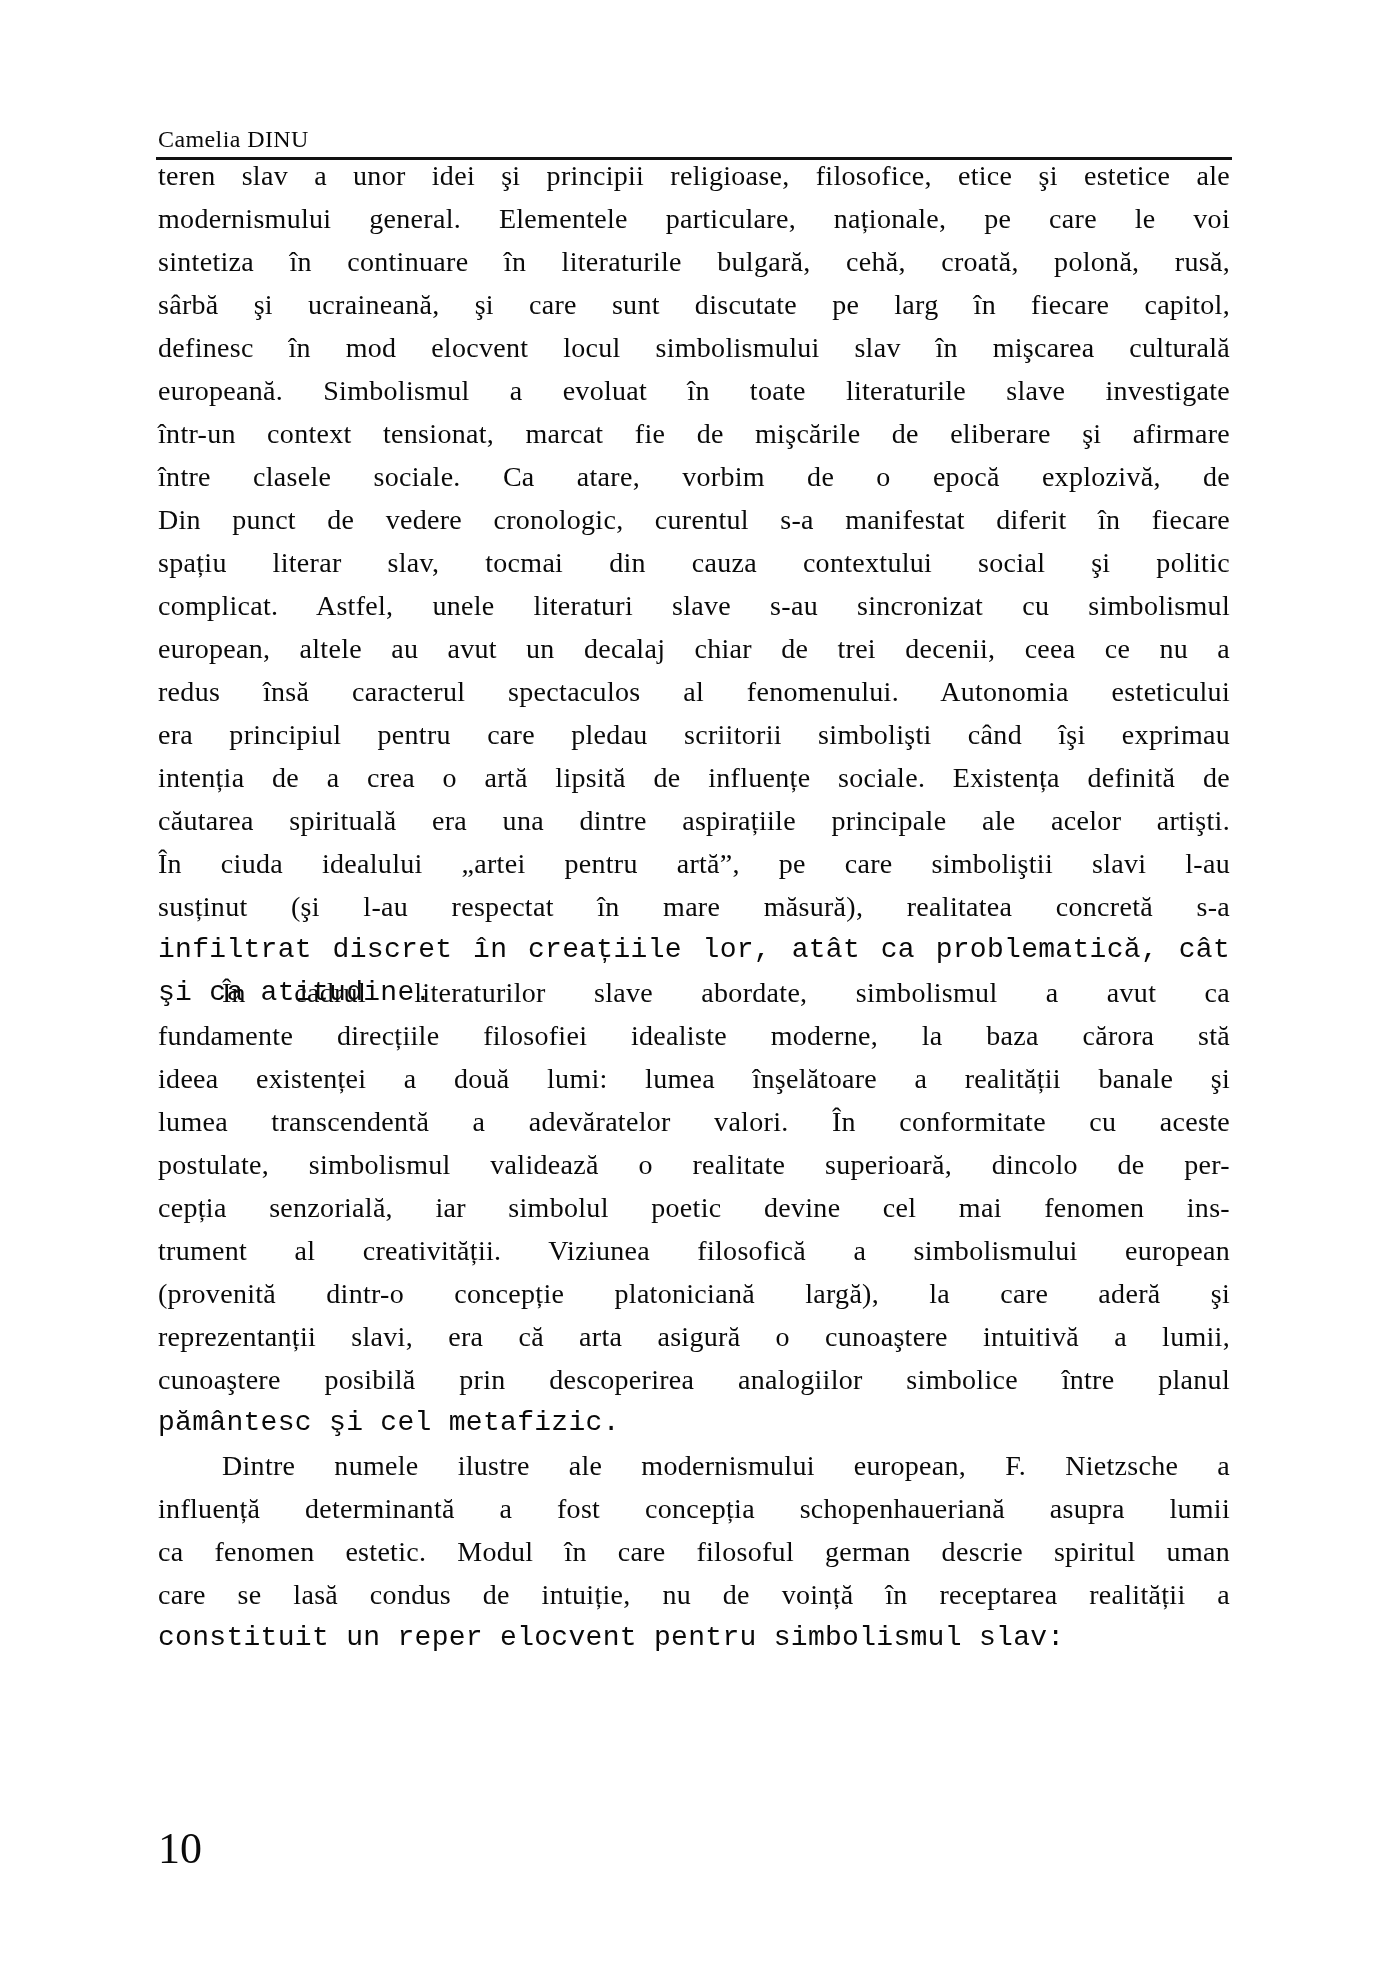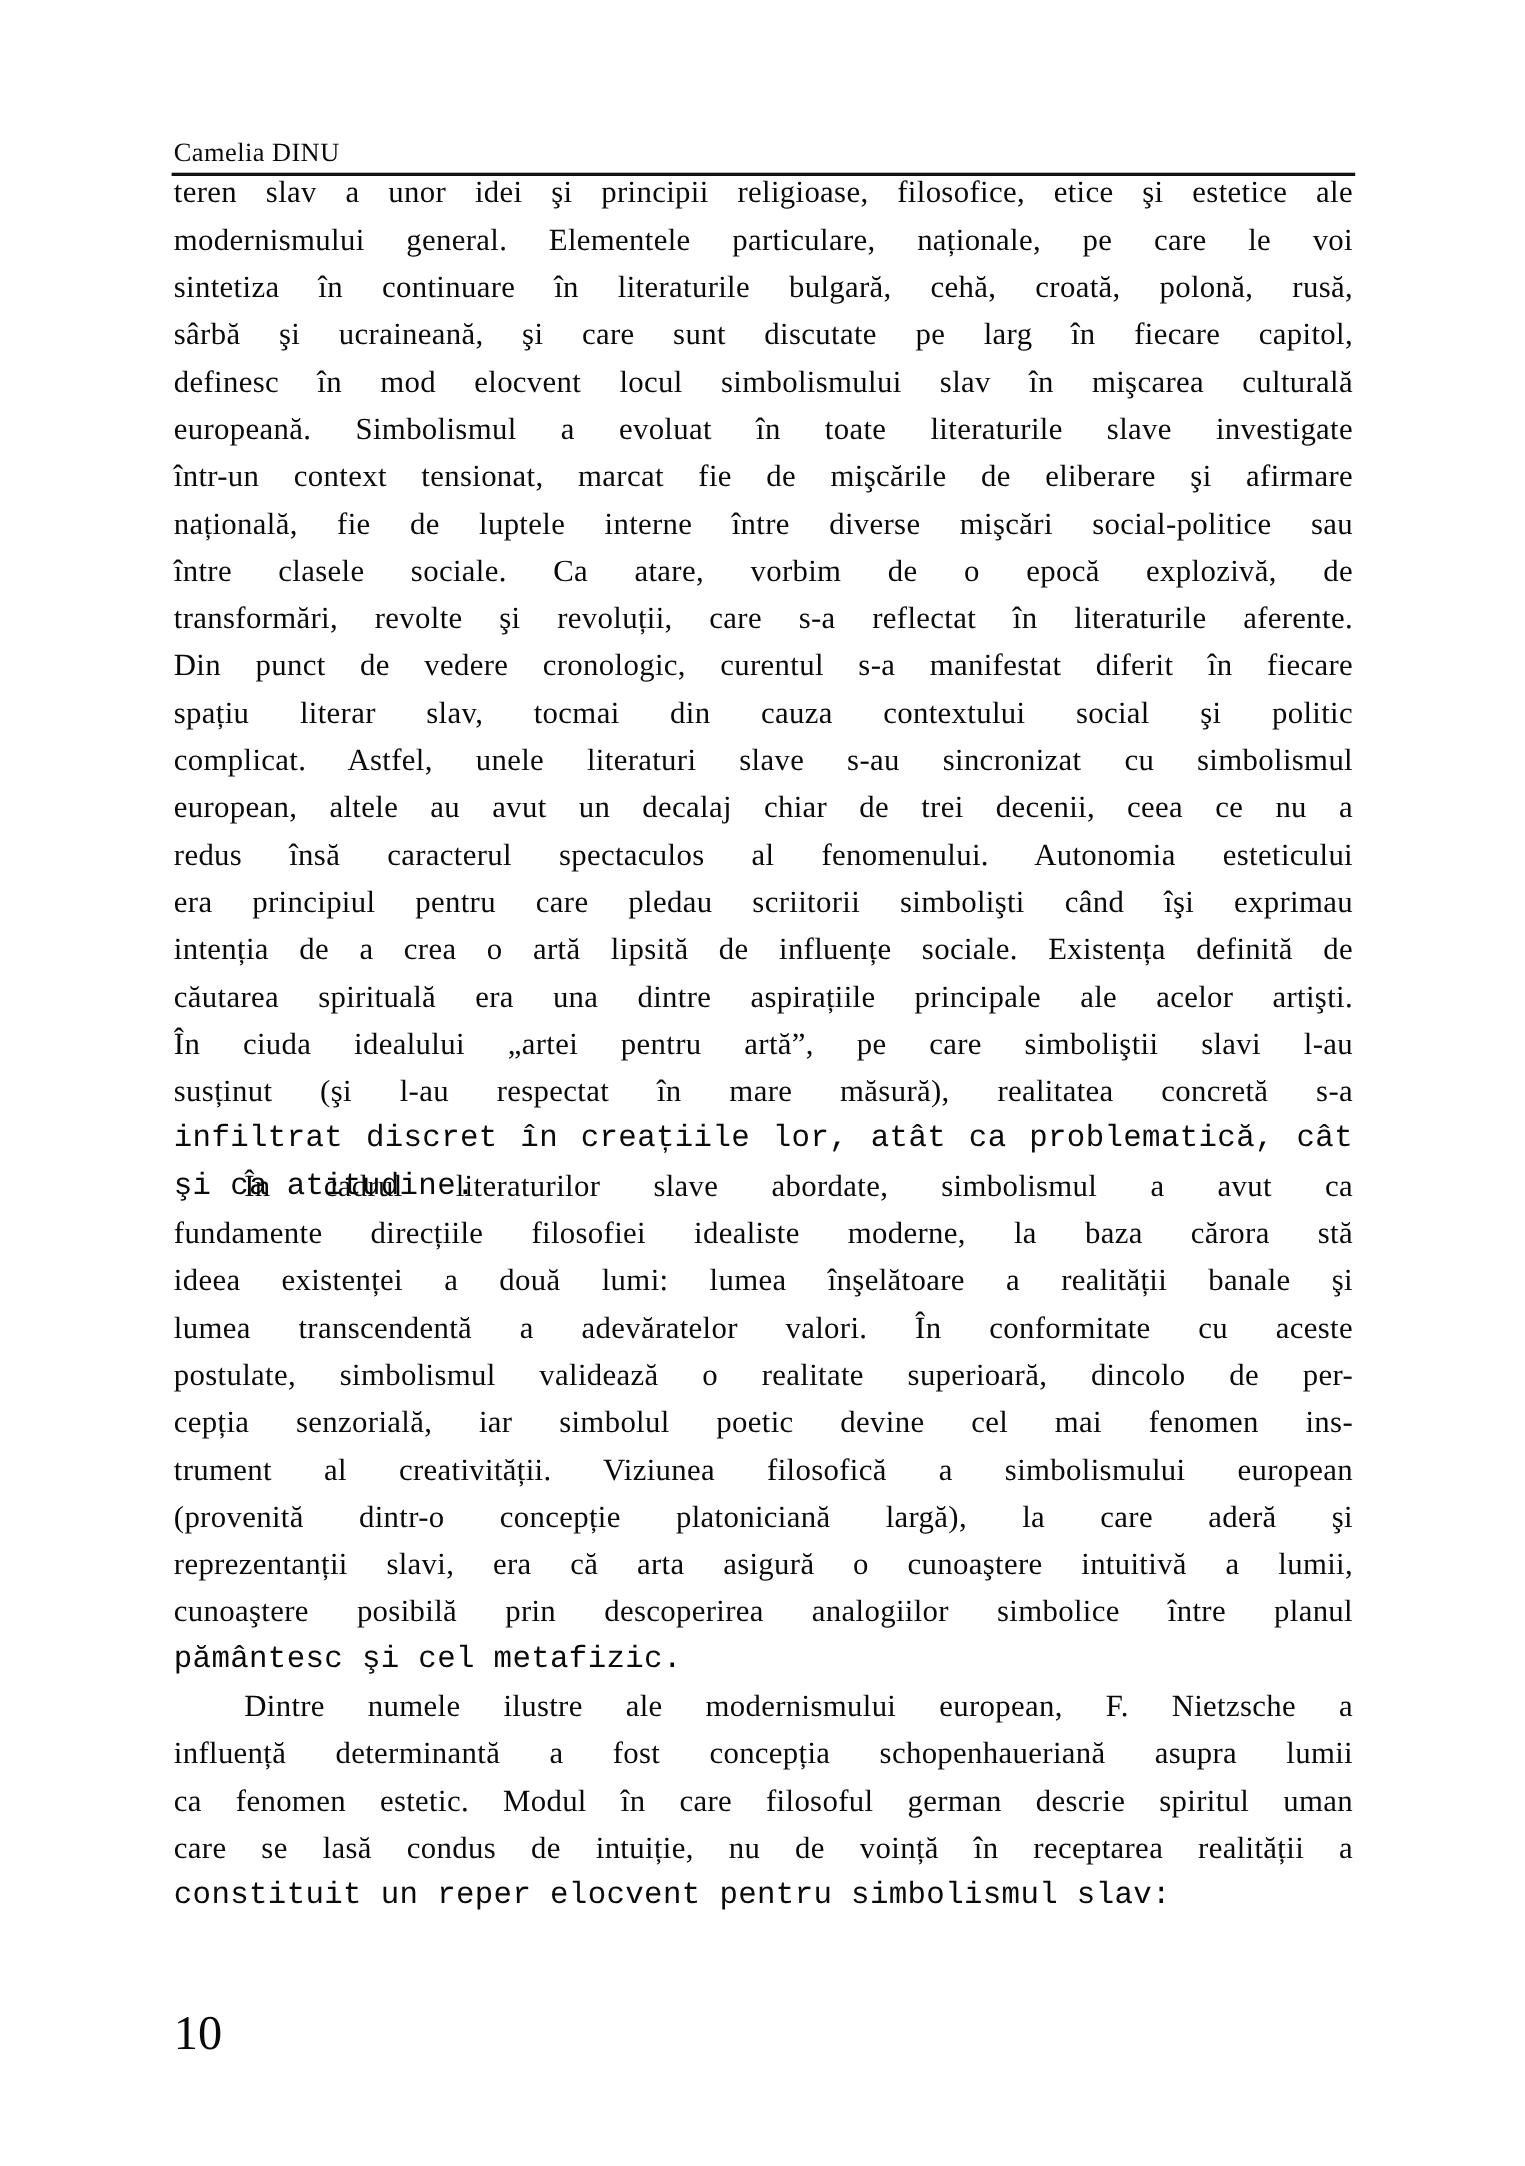--- a/index.html
+++ b/index.html
@@ -70,23 +70,21 @@
   <div class="header-author">Camelia DINU</div>
   <div class="header-rule"></div>
   <div class="body-text" id="body-text">
       <div class="text-line">teren slav a unor idei şi principii religioase, filosofice, etice şi estetice ale</div>
       <div class="text-line">modernismului general. Elementele particulare, naționale, pe care le voi</div>
       <div class="text-line">sintetiza în continuare în literaturile bulgară, cehă, croată, polonă, rusă,</div>
       <div class="text-line">sârbă şi ucraineană, şi care sunt discutate pe larg în fiecare capitol,</div>
       <div class="text-line">definesc în mod elocvent locul simbolismului slav în mişcarea culturală</div>
       <div class="text-line">europeană. Simbolismul a evoluat în toate literaturile slave investigate</div>
       <div class="text-line">într-un context tensionat, marcat fie de mişcările de eliberare şi afirmare</div>
-      <div class="text-line">națională, fie de luptele interne între diverse mişcări social-politice sau</div>
       <div class="text-line">între clasele sociale. Ca atare, vorbim de o epocă explozivă, de</div>
-      <div class="text-line">transformări, revolte şi revoluții, care s-a reflectat în literaturile aferente.</div>
       <div class="text-line">Din punct de vedere cronologic, curentul s-a manifestat diferit în fiecare</div>
       <div class="text-line">spațiu literar slav, tocmai din cauza contextului social şi politic</div>
       <div class="text-line">complicat. Astfel, unele literaturi slave s-au sincronizat cu simbolismul</div>
       <div class="text-line">european, altele au avut un decalaj chiar de trei decenii, ceea ce nu a</div>
       <div class="text-line">redus însă caracterul spectaculos al fenomenului. Autonomia esteticului</div>
       <div class="text-line">era principiul pentru care pledau scriitorii simbolişti când îşi exprimau</div>
       <div class="text-line">intenția de a crea o artă lipsită de influențe sociale. Existența definită de</div>
       <div class="text-line">căutarea spirituală era una dintre aspirațiile principale ale acelor artişti.</div>
       <div class="text-line">În ciuda idealului „artei pentru artă”, pe care simboliştii slavi l-au</div>
       <div class="text-line">susținut (şi l-au respectat în mare măsură), realitatea concretă s-a</div>

